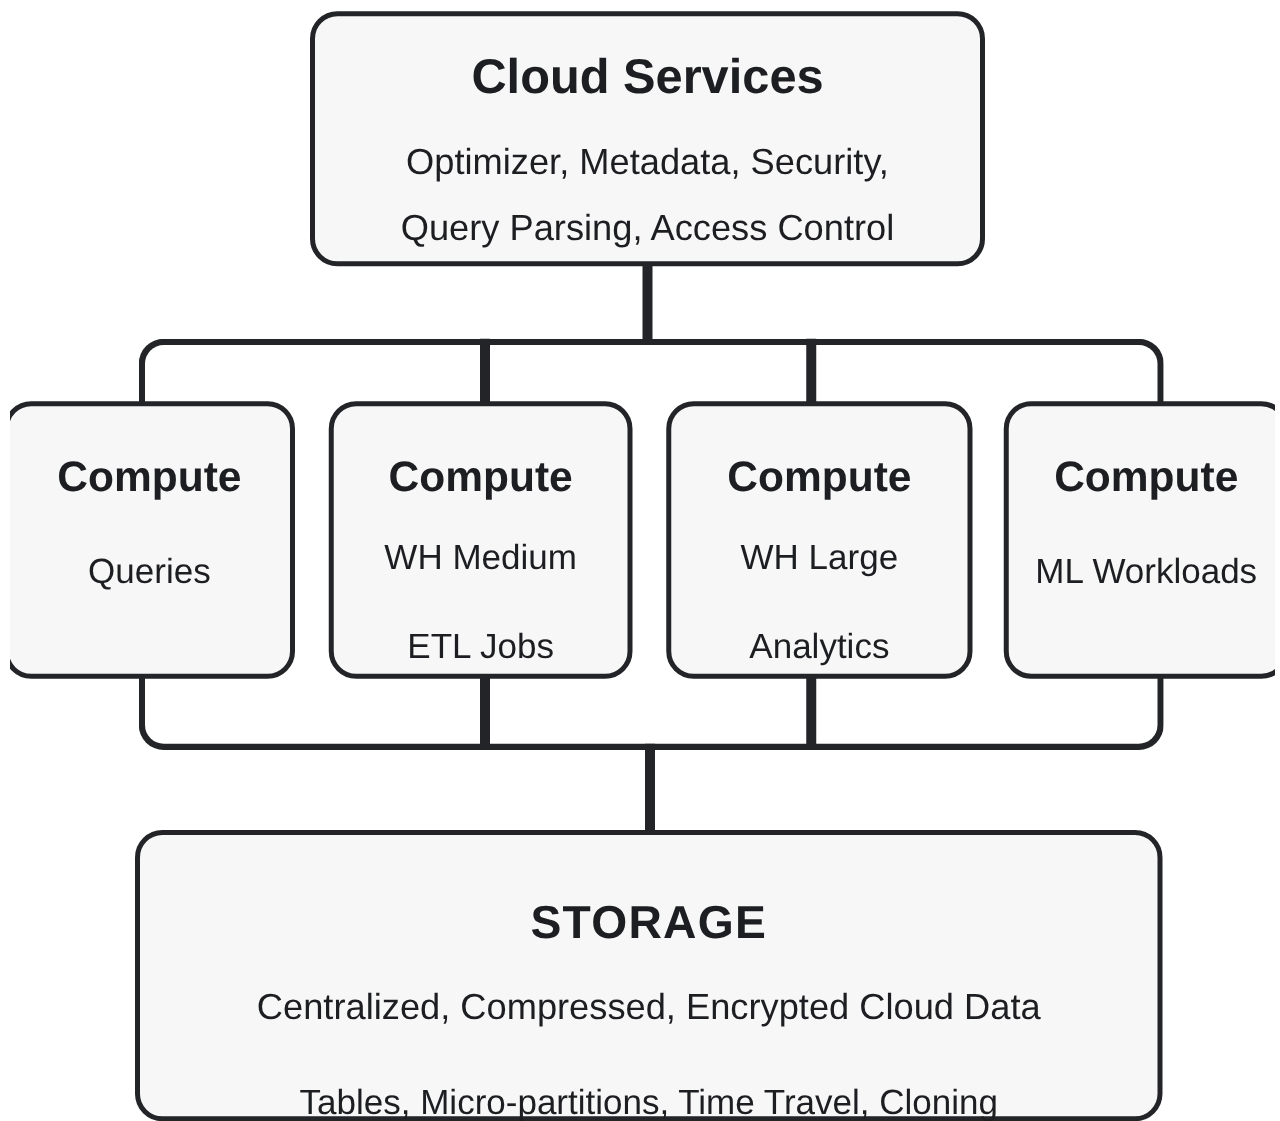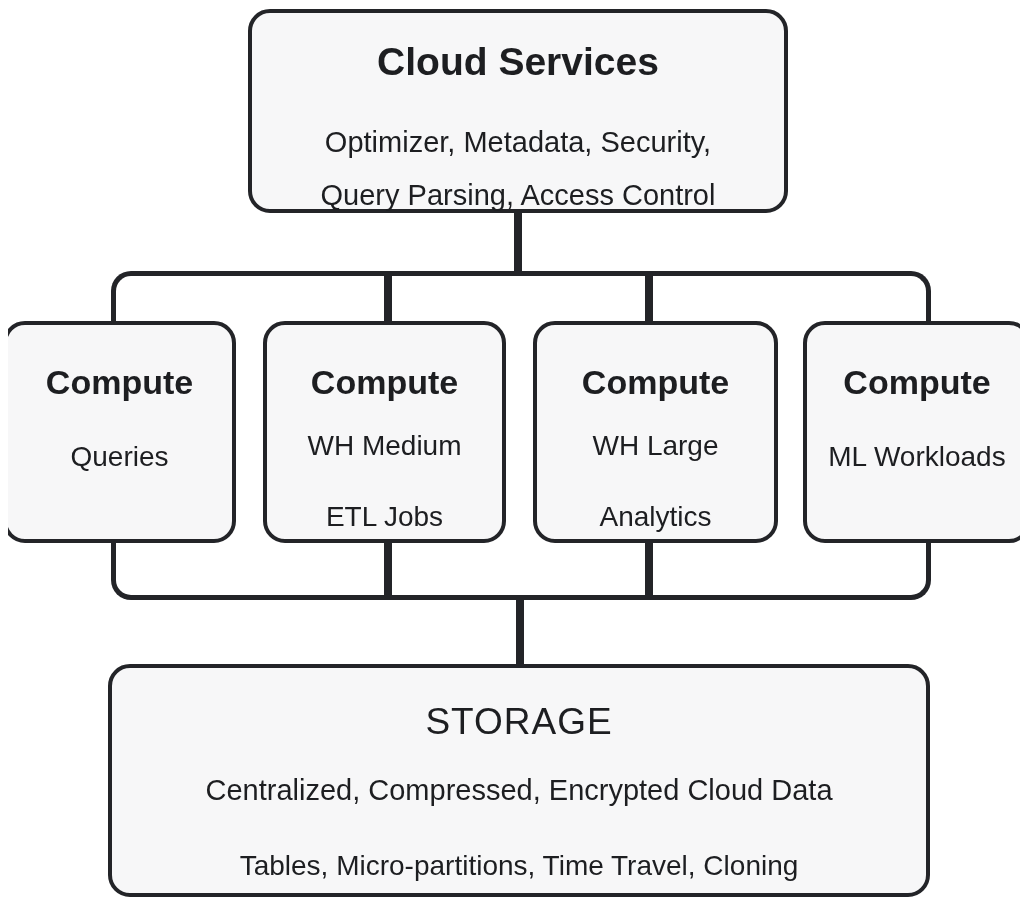--- a/index.html
+++ b/index.html
@@ -44,33 +44,33 @@
     position: absolute;
     background: var(--fill);
     border: 4px solid var(--border);
     border-radius: 22px;
     text-align: center;
     color: var(--text);
   }
 
   #cloud { left: 240px; top: 1px; width: 540px; height: 204px; }
   .cloud-title { margin-top: 18px; font-size: 39px; font-weight: 700; line-height: 45px; }
-  .cloud-sub   { margin-top: 24px; font-size: 29px; line-height: 45px; }
+  .cloud-sub   { margin-top: 12px; font-size: 29px; line-height: 45px; }
 
   .compute { top: 313px; height: 222px; }
   #compute-1 { left: -5px;  width: 233px; }
   #compute-2 { left: 255px; width: 243px; }
   #compute-3 { left: 525px; width: 245px; }
   #compute-4 { left: 795px; width: 228px; }
   .compute-title    { margin-top: 30px; font-size: 34px; font-weight: 700; line-height: 39px; }
   .compute-wh       { margin-top: 20px; font-size: 28px; line-height: 32px; }
   .compute-workload { margin-top: 31px; font-size: 28px; line-height: 32px; }
 
   #storage { left: 100px; top: 656px; width: 822px; height: 233px; }
-  .storage-title { margin-top: 24px; font-size: 37px; font-weight: 400; line-height: 43px; letter-spacing: 1px; }
+  .storage-title { margin-top: 40px; font-size: 37px; font-weight: 700; line-height: 43px; letter-spacing: 1px; }
   .storage-sub1  { margin-top: 22px; font-size: 29px; line-height: 34px; }
   .storage-sub2  { margin-top: 34px; font-size: 28px; line-height: 34px; }
 </style>
 </head>
 <body>
 
 <div class="canvas">
 
   <div class="line" id="stem-cloud"></div>
   <div class="frame" id="bus-top"></div>

